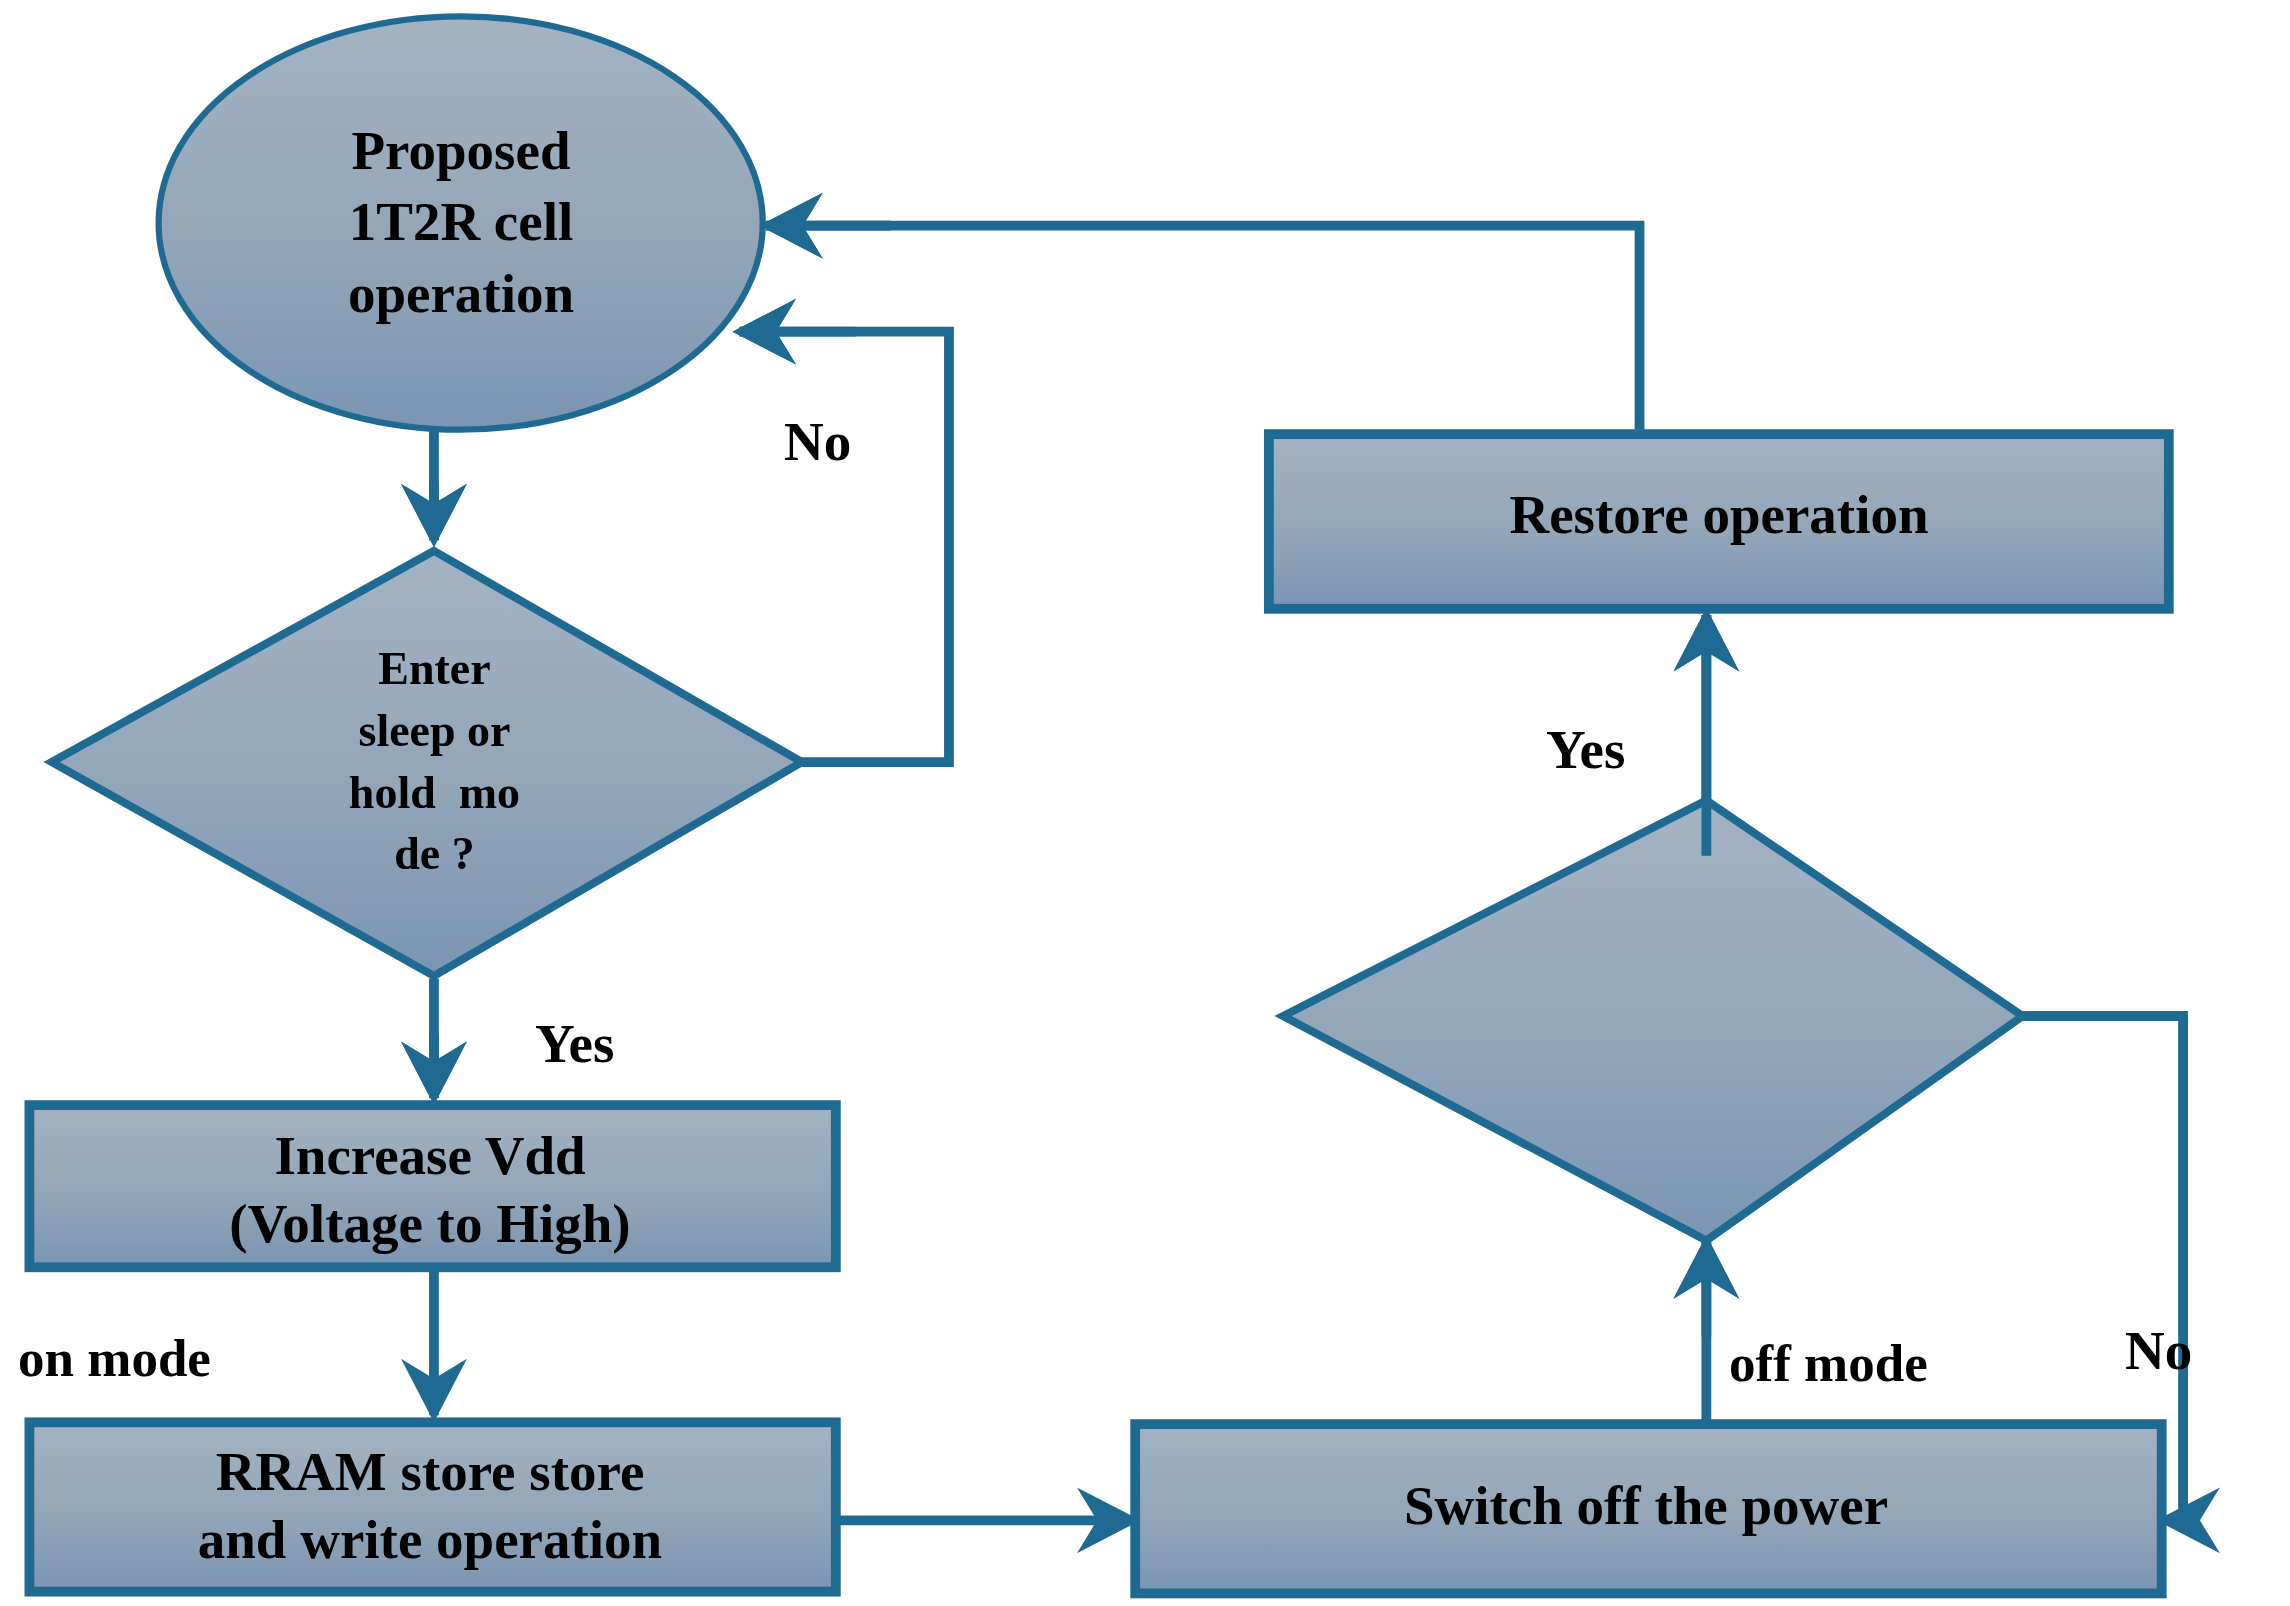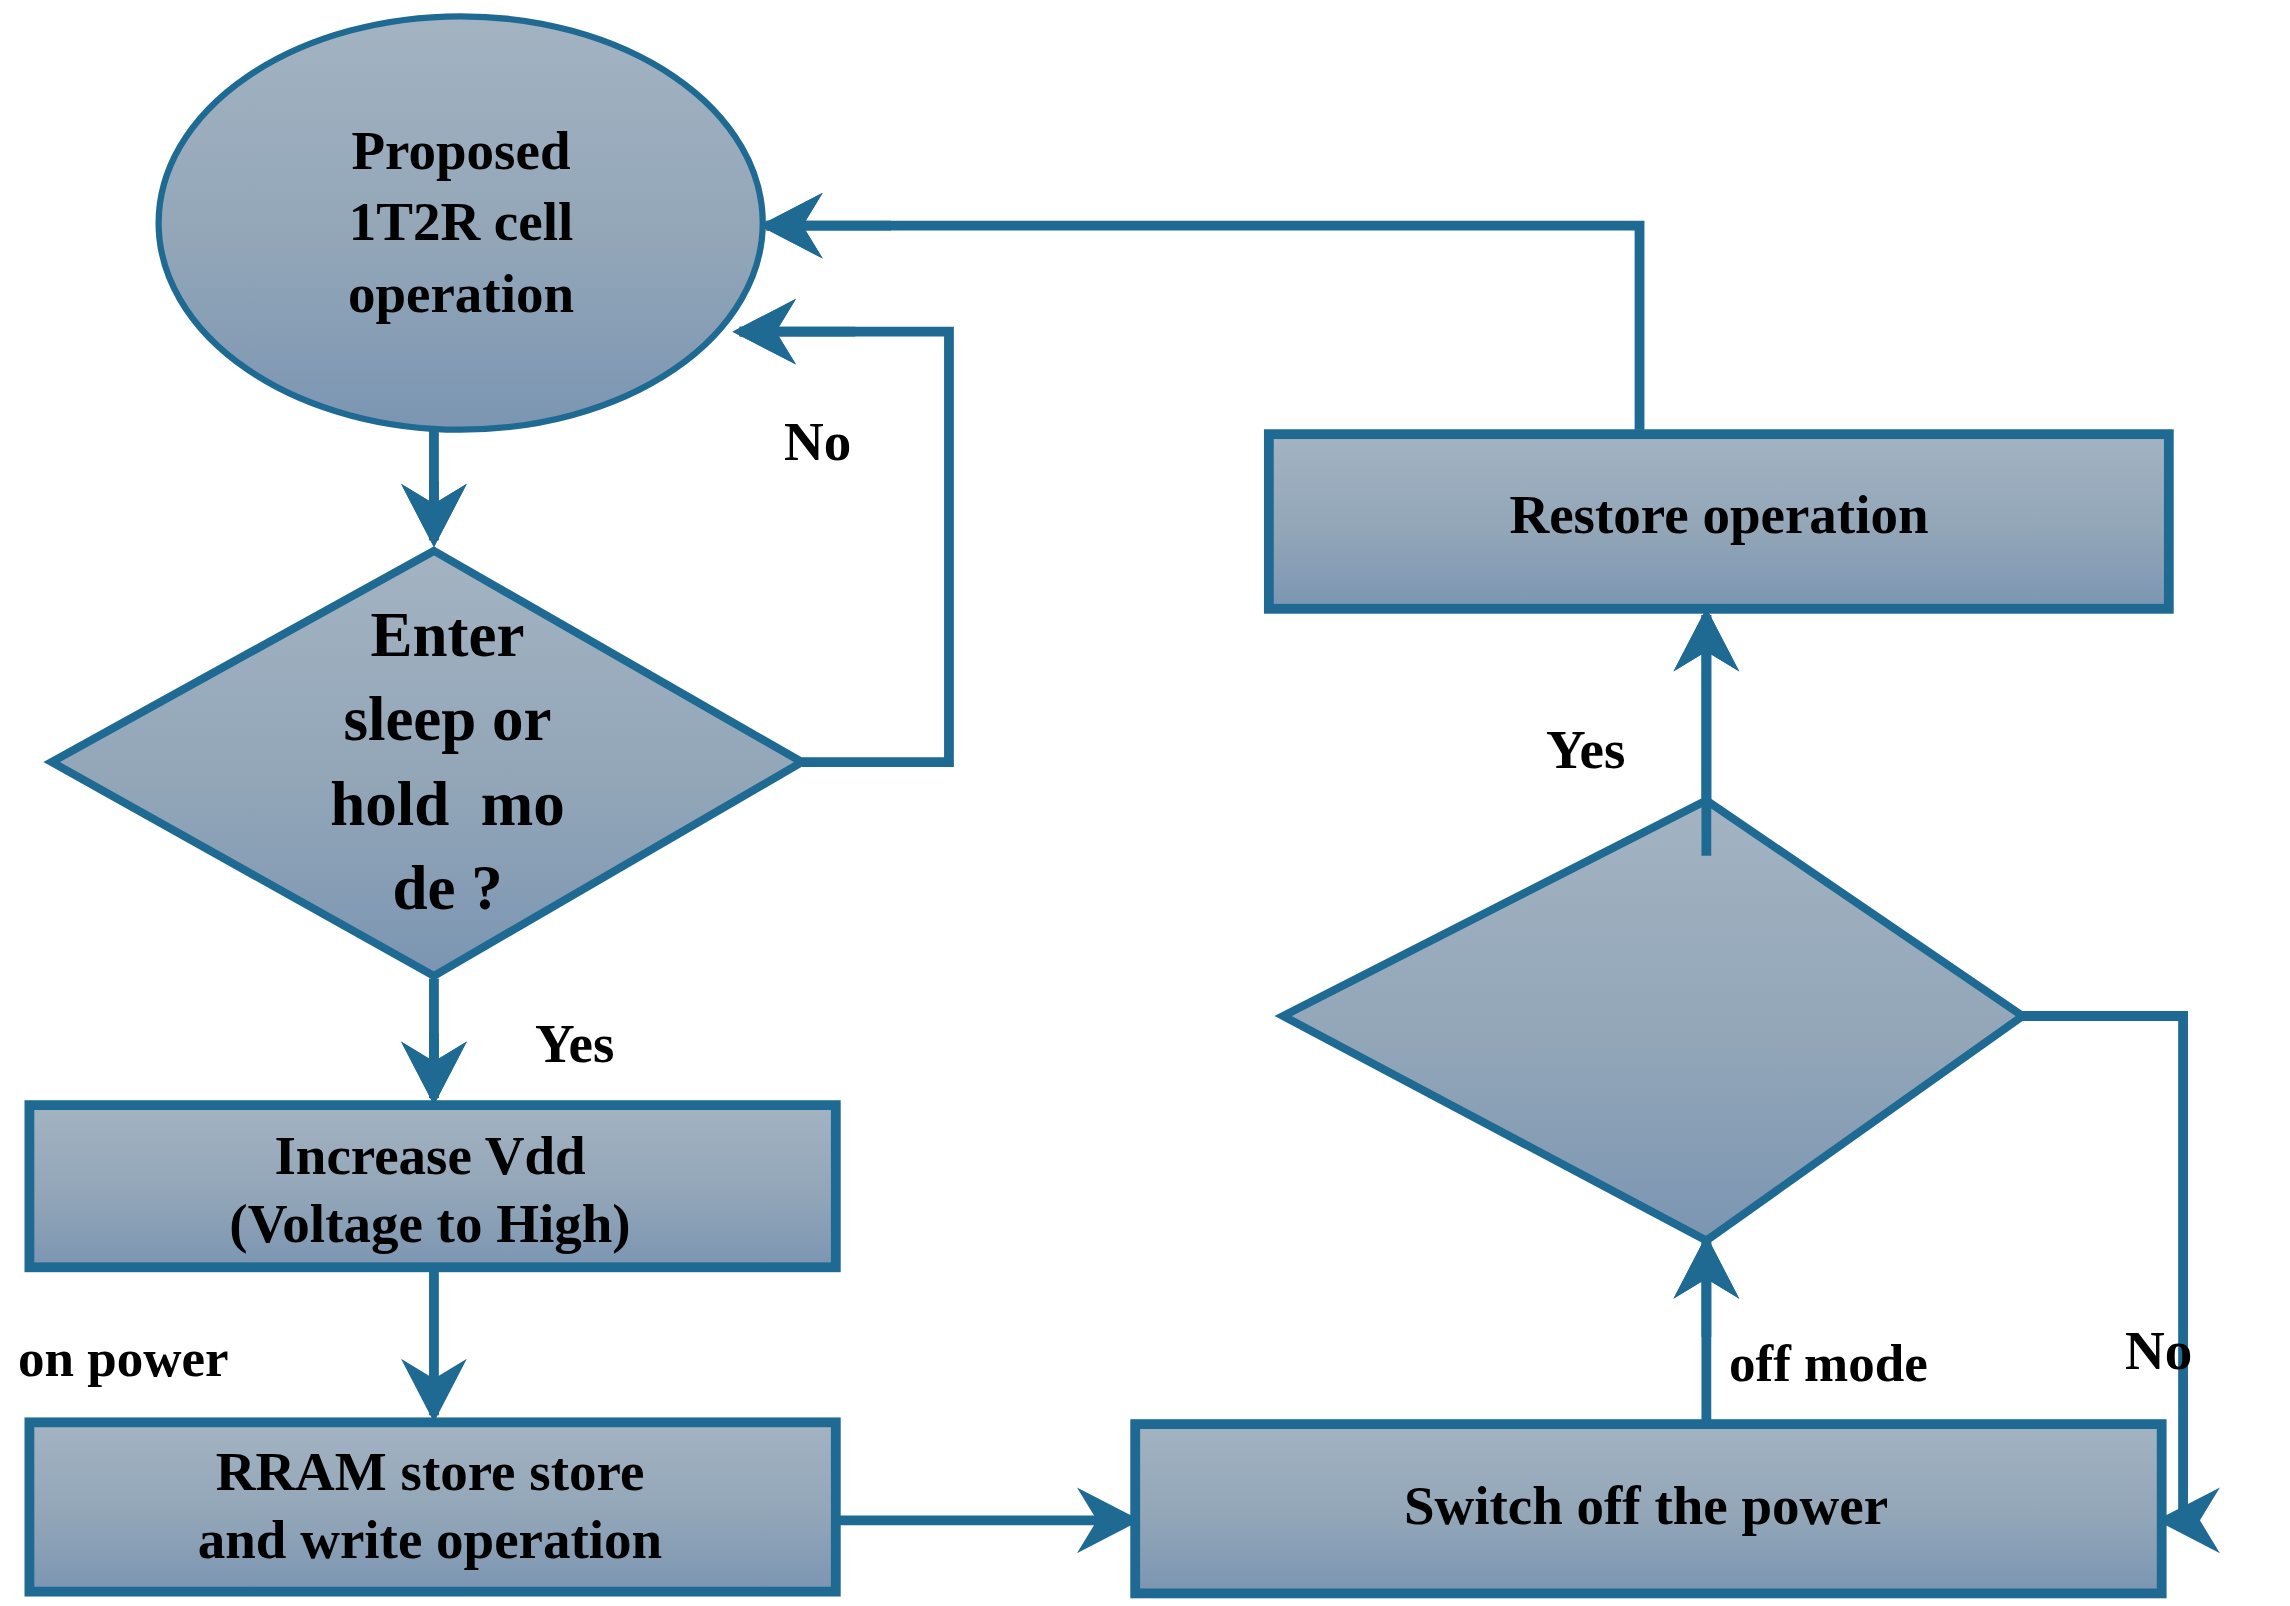--- a/index.html
+++ b/index.html
@@ -43,21 +43,21 @@
   .edge-label {
     position: absolute;
     font-weight: bold;
     color: #000000;
     white-space: pre;
     margin-top: 36px;
   }
 
   
   #lbl-start      { left: 159px;  top: 16px;   width: 604px; height: 412px; font-size: 55px; }
-  #lbl-decision1  { left: 118px;  top: 552px;  width: 659px; height: 419px; font-size: 63px; line-height: 1.34; text-align: center; }
+  #lbl-decision1  { left: 105px;  top: 552px;  width: 659px; height: 419px; font-size: 46px; line-height: 1.34; text-align: center; }
   #lbl-increase   { left: 27px;   top: 1105px; width: 806px; height: 169px; font-size: 55px; line-height: 1.22;}
   #lbl-rram       { left: 27px;   top: 1421px; width: 806px; height: 169px; font-size: 55px; line-height: 1.22;}
   #lbl-restore    { left: 1269px; top: 432px;  width: 900px;height: 165px; font-size: 55px; }
   #lbl-decision2  { left: 1470px; top: 829px;  width: 552px; height: 374px; font-size: 52px; line-height: 1.36;}
   #lbl-switchoff  { left: 1136px; top: 1426px; width: 1020px;height: 160px; font-size: 55px; }
 
   #lbl-no-1       { left: 784px;  top: 374px;  font-size: 55px; }
   #lbl-yes-1      { left: 535px;  top: 976px; font-size: 55px; }
   #lbl-onmode     { left: 18px;   top: 1292px; font-size: 53px; }
   #lbl-yes-2      { left: 1546px; top: 682px;  font-size: 55px; }
@@ -155,21 +155,21 @@
 
 
   <div class="node-label" id="lbl-switchoff">
     <span>Switch off the power</span>
   </div>
 
   <div class="edge-label" id="lbl-no-1">No</div>
 
   <div class="edge-label" id="lbl-yes-1">Yes</div>
 
-  <div class="edge-label" id="lbl-onmode">on power</div>
+  <div class="edge-label" id="lbl-onmode">on mode</div>
 
   <div class="edge-label" id="lbl-yes-2">Yes</div>
 
   <div class="edge-label" id="lbl-offmode">off mode</div>
 
   <div class="edge-label" id="lbl-no-2">No</div>
 
 </div>
 
 

